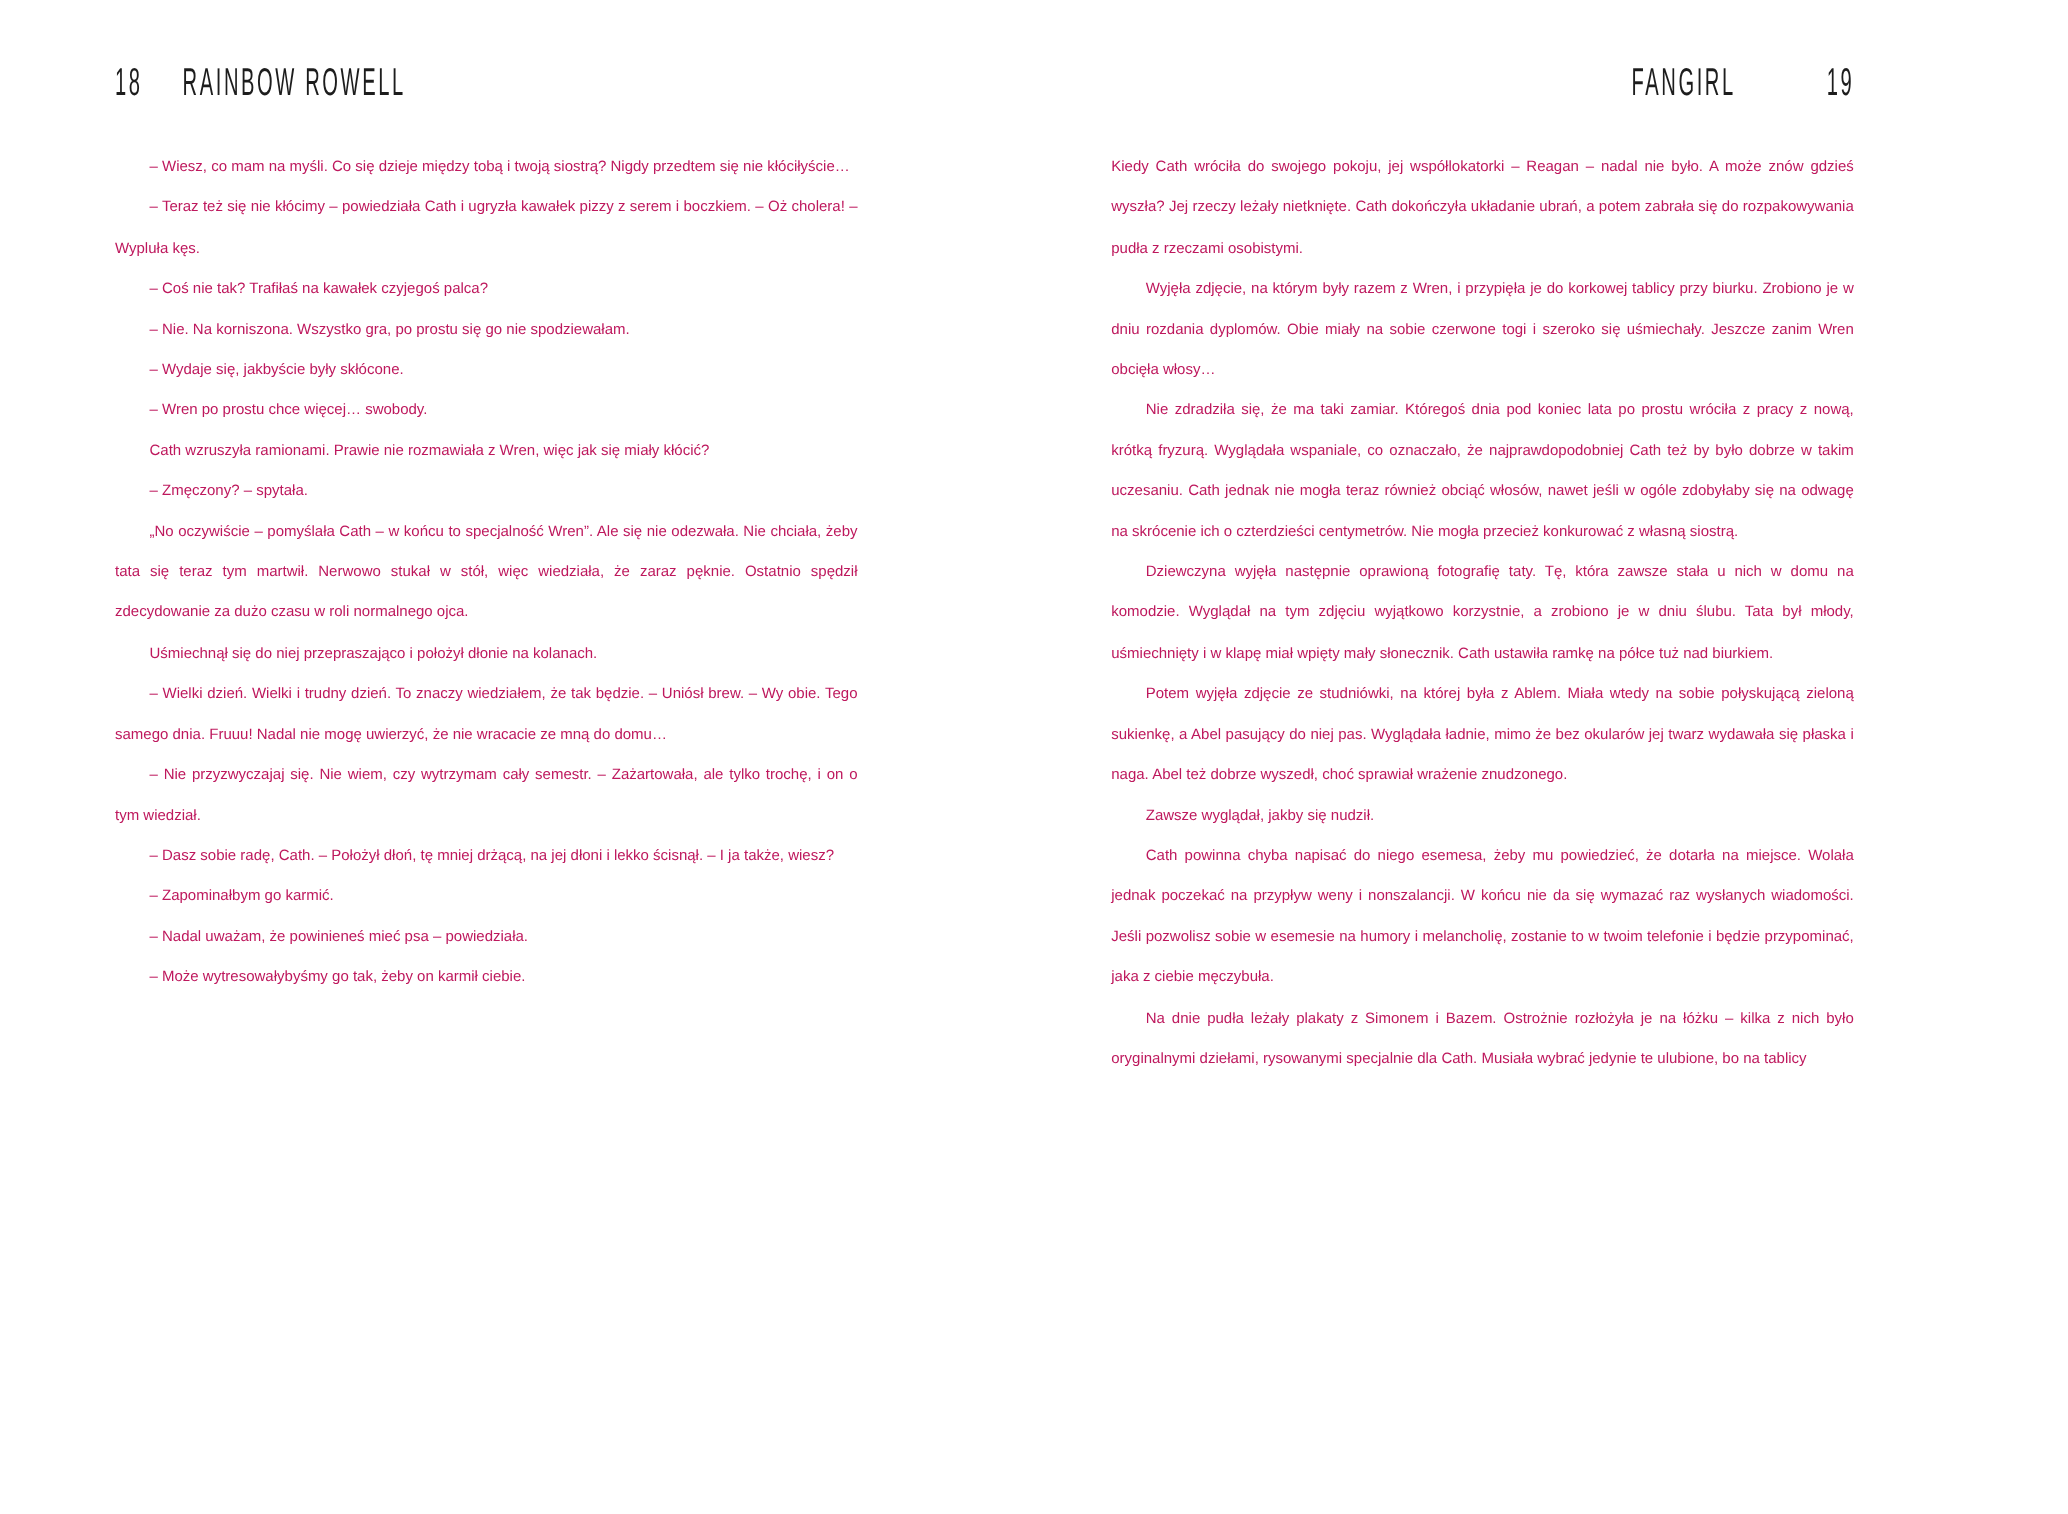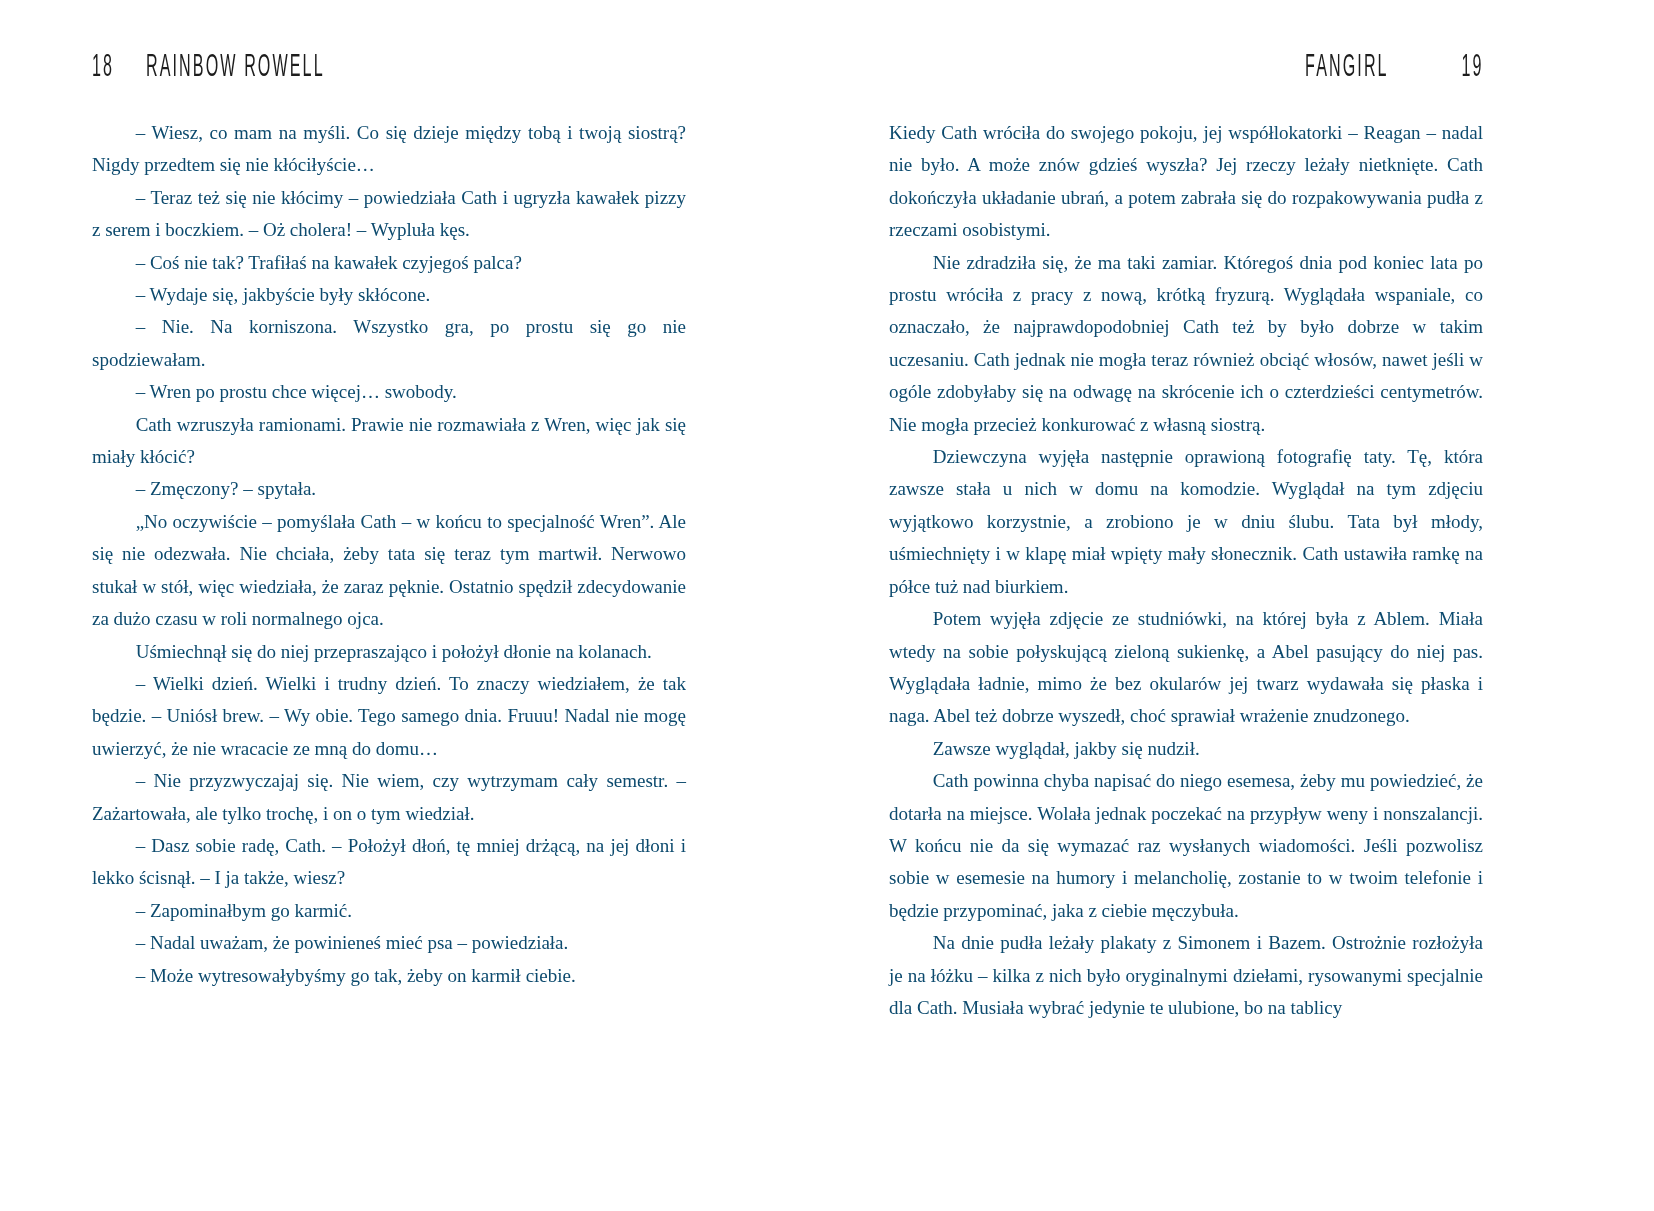--- a/index.html
+++ b/index.html
@@ -42,25 +42,25 @@
     transform: scaleX(0.52);
   }
   .left-side .head-text { transform-origin: 0 0; }
   .right-side .head-text { transform-origin: 100% 0; }
   .left-side .page-num { margin-right: 6px; }
   .left-side .head-title { margin-left: 6px; }
   .right-side .head-title { margin-right: 52px; }
 
   .body-text {
     margin-top: 33px;
-    font-family: Liberation Serif, serif;
-    font-size: 19px;
+    font-family: Liberation Sans, sans-serif;
+    font-size: 12px;
     line-height: 32.4px;
     text-align: justify;
-    color: #0c4a6e;
+    color: #be185d;
   }
   .body-text p {
     margin: 0;
     padding: 0;
     text-indent: 2.3em;
   }
   .body-text p.no-indent {
     text-indent: 0;
   }
 </style>
@@ -71,22 +71,22 @@
 
   <div class="page-col left">
     <div class="running-head-row left-side">
       <span class="head-text page-num">18</span>
       <span class="head-text head-title">RAINBOW ROWELL</span>
     </div>
     <div class="body-text">
       <p>– Wiesz, co mam na myśli. Co się dzieje między tobą i twoją siostrą? Nigdy przedtem się nie kłóciłyście…</p>
       <p>– Teraz też się nie kłócimy – powiedziała Cath i ugryzła kawałek pizzy z serem i boczkiem. – Oż cholera! – Wypluła kęs.</p>
       <p>– Coś nie tak? Trafiłaś na kawałek czyjegoś palca?</p>
+      <p>– Nie. Na korniszona. Wszystko gra, po prostu się go nie spodziewałam.</p>
       <p>– Wydaje się, jakbyście były skłócone.</p>
-      <p>– Nie. Na korniszona. Wszystko gra, po prostu się go nie spodziewałam.</p>
       <p>– Wren po prostu chce więcej… swobody.</p>
       <p>Cath wzruszyła ramionami. Prawie nie rozmawiała z Wren, więc jak się miały kłócić?</p>
       <p>– Zmęczony? – spytała.</p>
       <p>„No oczywiście – pomyślała Cath – w końcu to specjalność Wren”. Ale się nie odezwała. Nie chciała, żeby tata się teraz tym martwił. Nerwowo stukał w stół, więc wiedziała, że zaraz pęknie. Ostatnio spędził zdecydowanie za dużo czasu w roli normalnego ojca.</p>
       <p>Uśmiechnął się do niej przepraszająco i położył dłonie na kolanach.</p>
       <p>– Wielki dzień. Wielki i trudny dzień. To znaczy wiedziałem, że tak będzie. – Uniósł brew. – Wy obie. Tego samego dnia. Fruuu! Nadal nie mogę uwierzyć, że nie wracacie ze mną do domu…</p>
       <p>– Nie przyzwyczajaj się. Nie wiem, czy wytrzymam cały semestr. – Zażartowała, ale tylko trochę, i on o tym wiedział.</p>
       <p>– Dasz sobie radę, Cath. – Położył dłoń, tę mniej drżącą, na jej dłoni i lekko ścisnął. – I ja także, wiesz?</p>
       <p>– Zapominałbym go karmić.</p>
       <p>– Nadal uważam, że powinieneś mieć psa – powiedziała.</p>
@@ -94,20 +94,21 @@
     </div>
   </div>
 
   <div class="page-col right">
     <div class="running-head-row right-side">
       <span class="head-text head-title">FANGIRL</span>
       <span class="head-text page-num">19</span>
     </div>
     <div class="body-text">
       <p class="no-indent">Kiedy Cath wróciła do swojego pokoju, jej współlokatorki – Reagan – nadal nie było. A może znów gdzieś wyszła? Jej rzeczy leżały nietknięte. Cath dokończyła układanie ubrań, a potem zabrała się do rozpakowywania pudła z rzeczami osobistymi.</p>
+      <p>Wyjęła zdjęcie, na którym były razem z Wren, i przypięła je do korkowej tablicy przy biurku. Zrobiono je w dniu rozdania dyplomów. Obie miały na sobie czerwone togi i szeroko się uśmiechały. Jeszcze zanim Wren obcięła włosy…</p>
       <p>Nie zdradziła się, że ma taki zamiar. Któregoś dnia pod koniec lata po prostu wróciła z pracy z nową, krótką fryzurą. Wyglądała wspaniale, co oznaczało, że najprawdopodobniej Cath też by było dobrze w takim uczesaniu. Cath jednak nie mogła teraz również obciąć włosów, nawet jeśli w ogóle zdobyłaby się na odwagę na skrócenie ich o czterdzieści centymetrów. Nie mogła przecież konkurować z własną siostrą.</p>
       <p>Dziewczyna wyjęła następnie oprawioną fotografię taty. Tę, która zawsze stała u nich w domu na komodzie. Wyglądał na tym zdjęciu wyjątkowo korzystnie, a zrobiono je w dniu ślubu. Tata był młody, uśmiechnięty i w klapę miał wpięty mały słonecznik. Cath ustawiła ramkę na półce tuż nad biurkiem.</p>
       <p>Potem wyjęła zdjęcie ze studniówki, na której była z Ablem. Miała wtedy na sobie połyskującą zieloną sukienkę, a Abel pasujący do niej pas. Wyglądała ładnie, mimo że bez okularów jej twarz wydawała się płaska i naga. Abel też dobrze wyszedł, choć sprawiał wrażenie znudzonego.</p>
       <p>Zawsze wyglądał, jakby się nudził.</p>
       <p>Cath powinna chyba napisać do niego esemesa, żeby mu powiedzieć, że dotarła na miejsce. Wolała jednak poczekać na przypływ weny i nonszalancji. W końcu nie da się wymazać raz wysłanych wiadomości. Jeśli pozwolisz sobie w esemesie na humory i melancholię, zostanie to w twoim telefonie i będzie przypominać, jaka z ciebie męczybuła.</p>
       <p>Na dnie pudła leżały plakaty z Simonem i Bazem. Ostrożnie rozłożyła je na łóżku – kilka z nich było oryginalnymi dziełami, rysowanymi specjalnie dla Cath. Musiała wybrać jedynie te ulubione, bo na tablicy</p>
     </div>
   </div>
 
 </div>

